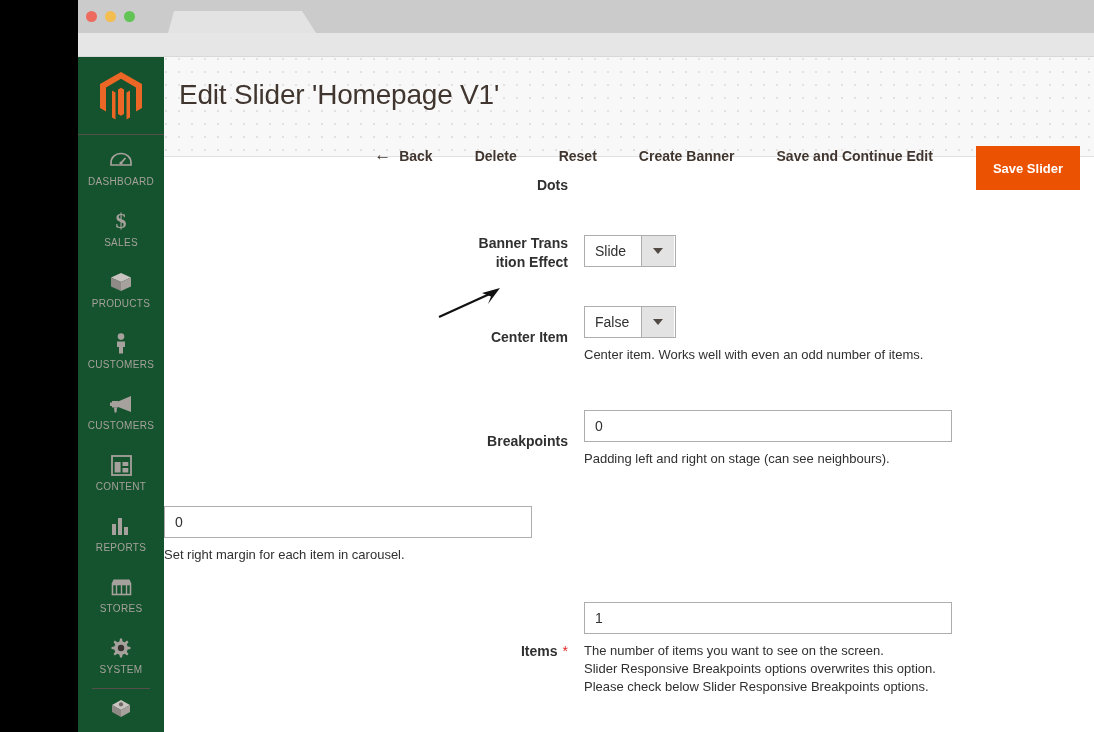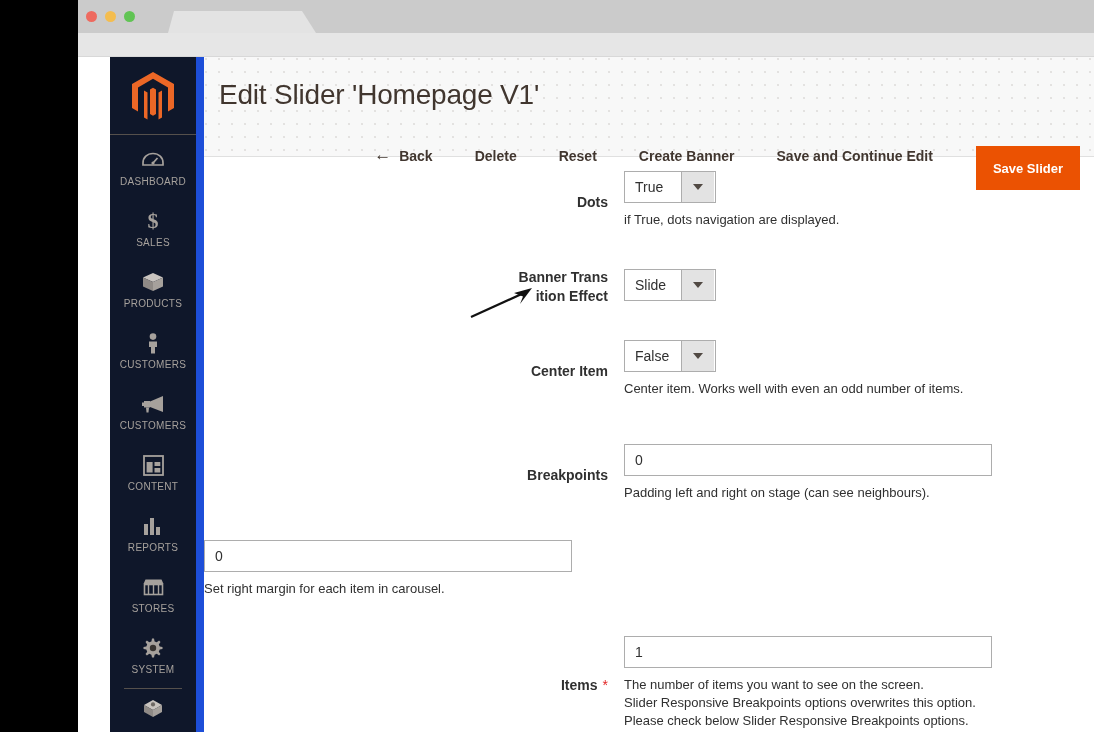--- a/index.html
+++ b/index.html
@@ -67,25 +67,24 @@
   #viewport {
     position: relative;
     height: 675px;
     background: #ffffff;
     display: flex;
   }
 
   
   #sidebar {
     width: 86px;
-    background: #0f172a;
+    background: #14532d;
     flex: 0 0 86px;
     position: relative;
     overflow: hidden;
-    margin-left: 32px;
   }
 
   #magento-logo-wrap {
     height: 78px;
     display: flex;
     align-items: center;
     justify-content: center;
     border-bottom: 1px solid #55504c;
   }
 
@@ -118,21 +117,20 @@
     background: #55504c;
     margin: 4px 14px 0 14px;
   }
 
   
   #content {
     flex: 1;
     position: relative;
     background: #1d4ed8;
     overflow: hidden;
-    padding-left: 8px;
   }
 
   #page-header {
     height: 100px;
     background: #f8f8f8;
     background-image:
       radial-gradient(circle at 2px 2px, rgba(180,175,170,0.30) 0.8px, transparent 1px);
     background-size: 13px 13px;
     border-bottom: 1px solid #e0e0e0;
     position: relative;
@@ -448,31 +446,20 @@
             <div class="action-link">Create Banner</div>
             <div class="action-link">Save and Continue Edit</div>
             <button id="save-slider-button">Save Slider</button>
           </div>
         </header>
 
         <div id="form-area">
 
           <div class="field-row">
             <div class="field-label">Dots</div>
-            <div class="field-control">
-              <div class="mg-select">
-                <span class="sel-value">True</span>
-                <span class="sel-arrow">
-                    <span class="caret"></span>
-                  </span>
-              </div>
-              <div class="field-note">
-                <div>if True, dots navigation are displayed.</div>
-              </div>
-            </div>
           </div>
 
           <div class="row-gap-sm"></div>
 
           <div class="field-row">
             <div class="field-label">
               <div>Banner Trans</div>
               <div>ition Effect</div>
             </div>
             <div class="field-control">

